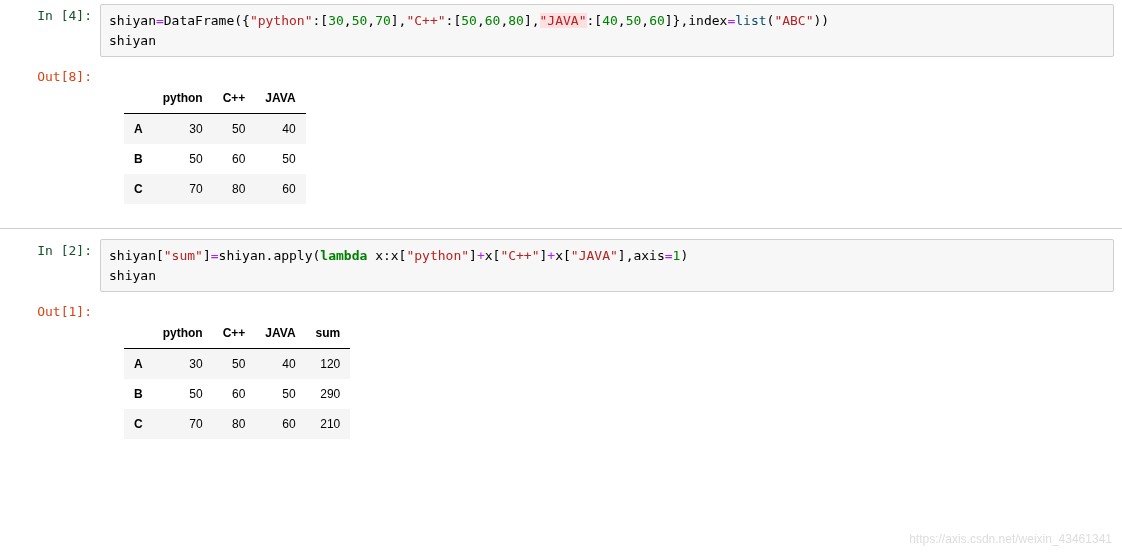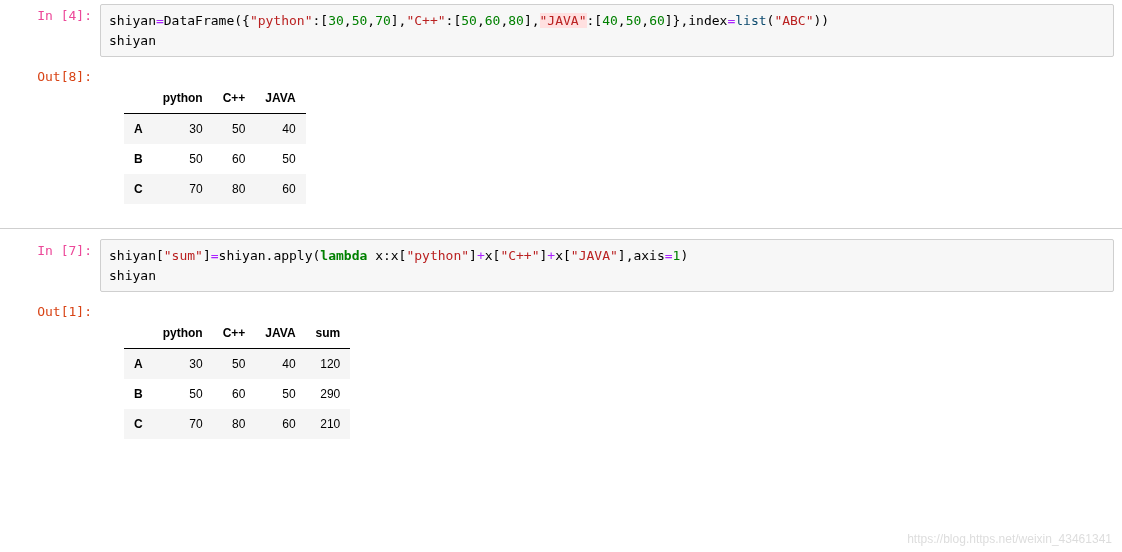--- a/index.html
+++ b/index.html
@@ -26,21 +26,21 @@
     }
     .prompt {
       width: 100px;
       text-align: right;
       padding: 4px 8px 4px 0;
       font-family: Menlo, Monaco, Consolas, "DejaVu Sans Mono", monospace;
       font-size: 13px;
       flex-shrink: 0;
     }
     .prompt-in {
-      color: #ec4899;
+      color: #14532d;
     }
     .prompt-out {
       color: #D84315;
     }
     .input-area {
       flex: 1;
       background: #f7f7f7;
       border: 1px solid #cfcfcf;
       border-radius: 2px;
       padding: 6px 8px;
@@ -138,21 +138,21 @@
             <td>60</td>
           </tr>
         </tbody>
       </table>
   </div>
 </div>
 
 <div class="divider"></div>
 
 <div class="cell">
-  <div class="prompt prompt-in">In  [7]:</div>
+  <div class="prompt prompt-in">In  [2]:</div>
   <div class="input-area" id="code-1"><div class="code-line"><span class="tok-name">shiyan[</span><span class="tok-str">"sum"</span><span class="tok-name">]</span><span class="tok-op">=</span><span class="tok-name">shiyan.apply(</span><span class="tok-kw">lambda</span><span class="tok-name"> x:x[</span><span class="tok-str">"python"</span><span class="tok-name">]</span><span class="tok-op">+</span><span class="tok-name">x[</span><span class="tok-str">"C++"</span><span class="tok-name">]</span><span class="tok-op">+</span><span class="tok-name">x[</span><span class="tok-str">"JAVA"</span><span class="tok-name">],axis</span><span class="tok-op">=</span><span class="tok-num">1</span><span class="tok-name">)</span></div><div class="code-line">shiyan</div></div>
 </div>
 <div class="cell">
   <div class="prompt prompt-out">Out[1]:</div>
   <div class="output-area">
     <table class="df-table" id="table-1">
         <thead>
           <tr>
             <th></th>
             <th>python</th>
@@ -181,13 +181,13 @@
             <td>70</td>
             <td>80</td>
             <td>60</td>
             <td>210</td>
           </tr>
         </tbody>
       </table>
   </div>
 </div>
 
-<div class="watermark">https://blog.https.net/weixin_43461341</div>
+<div class="watermark">https://axis.csdn.net/weixin_43461341</div>
 
 </body></html>

